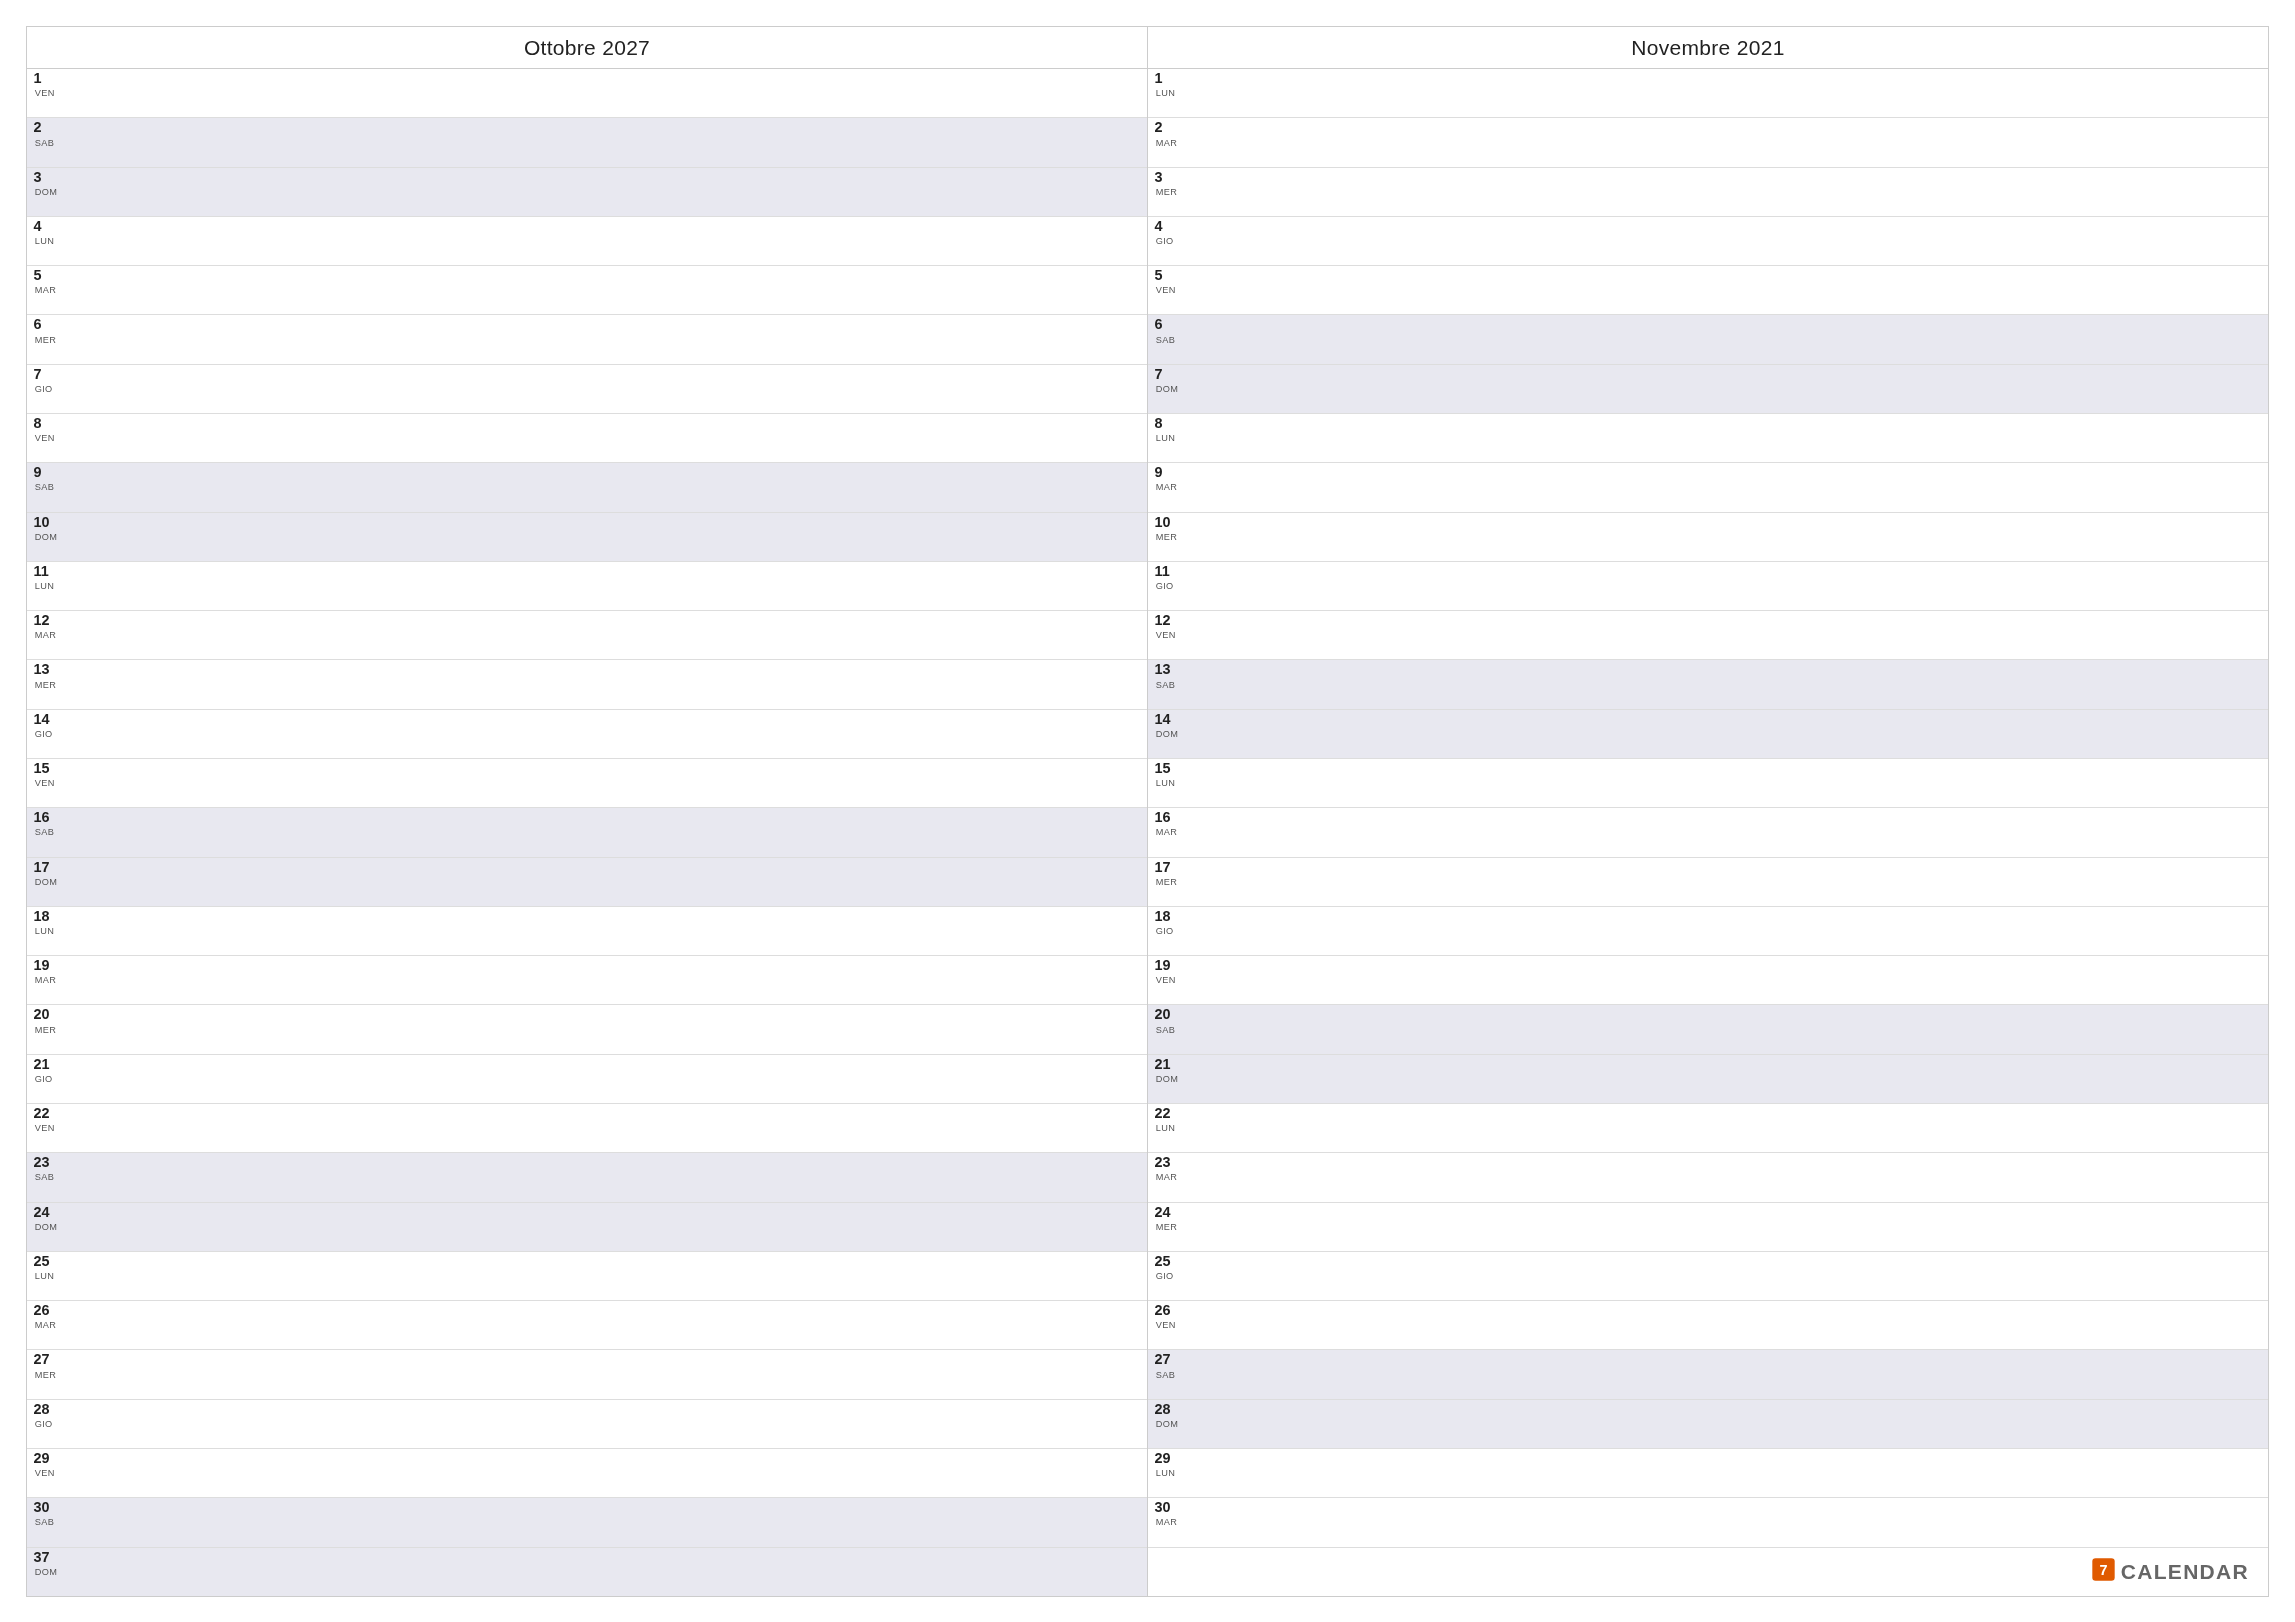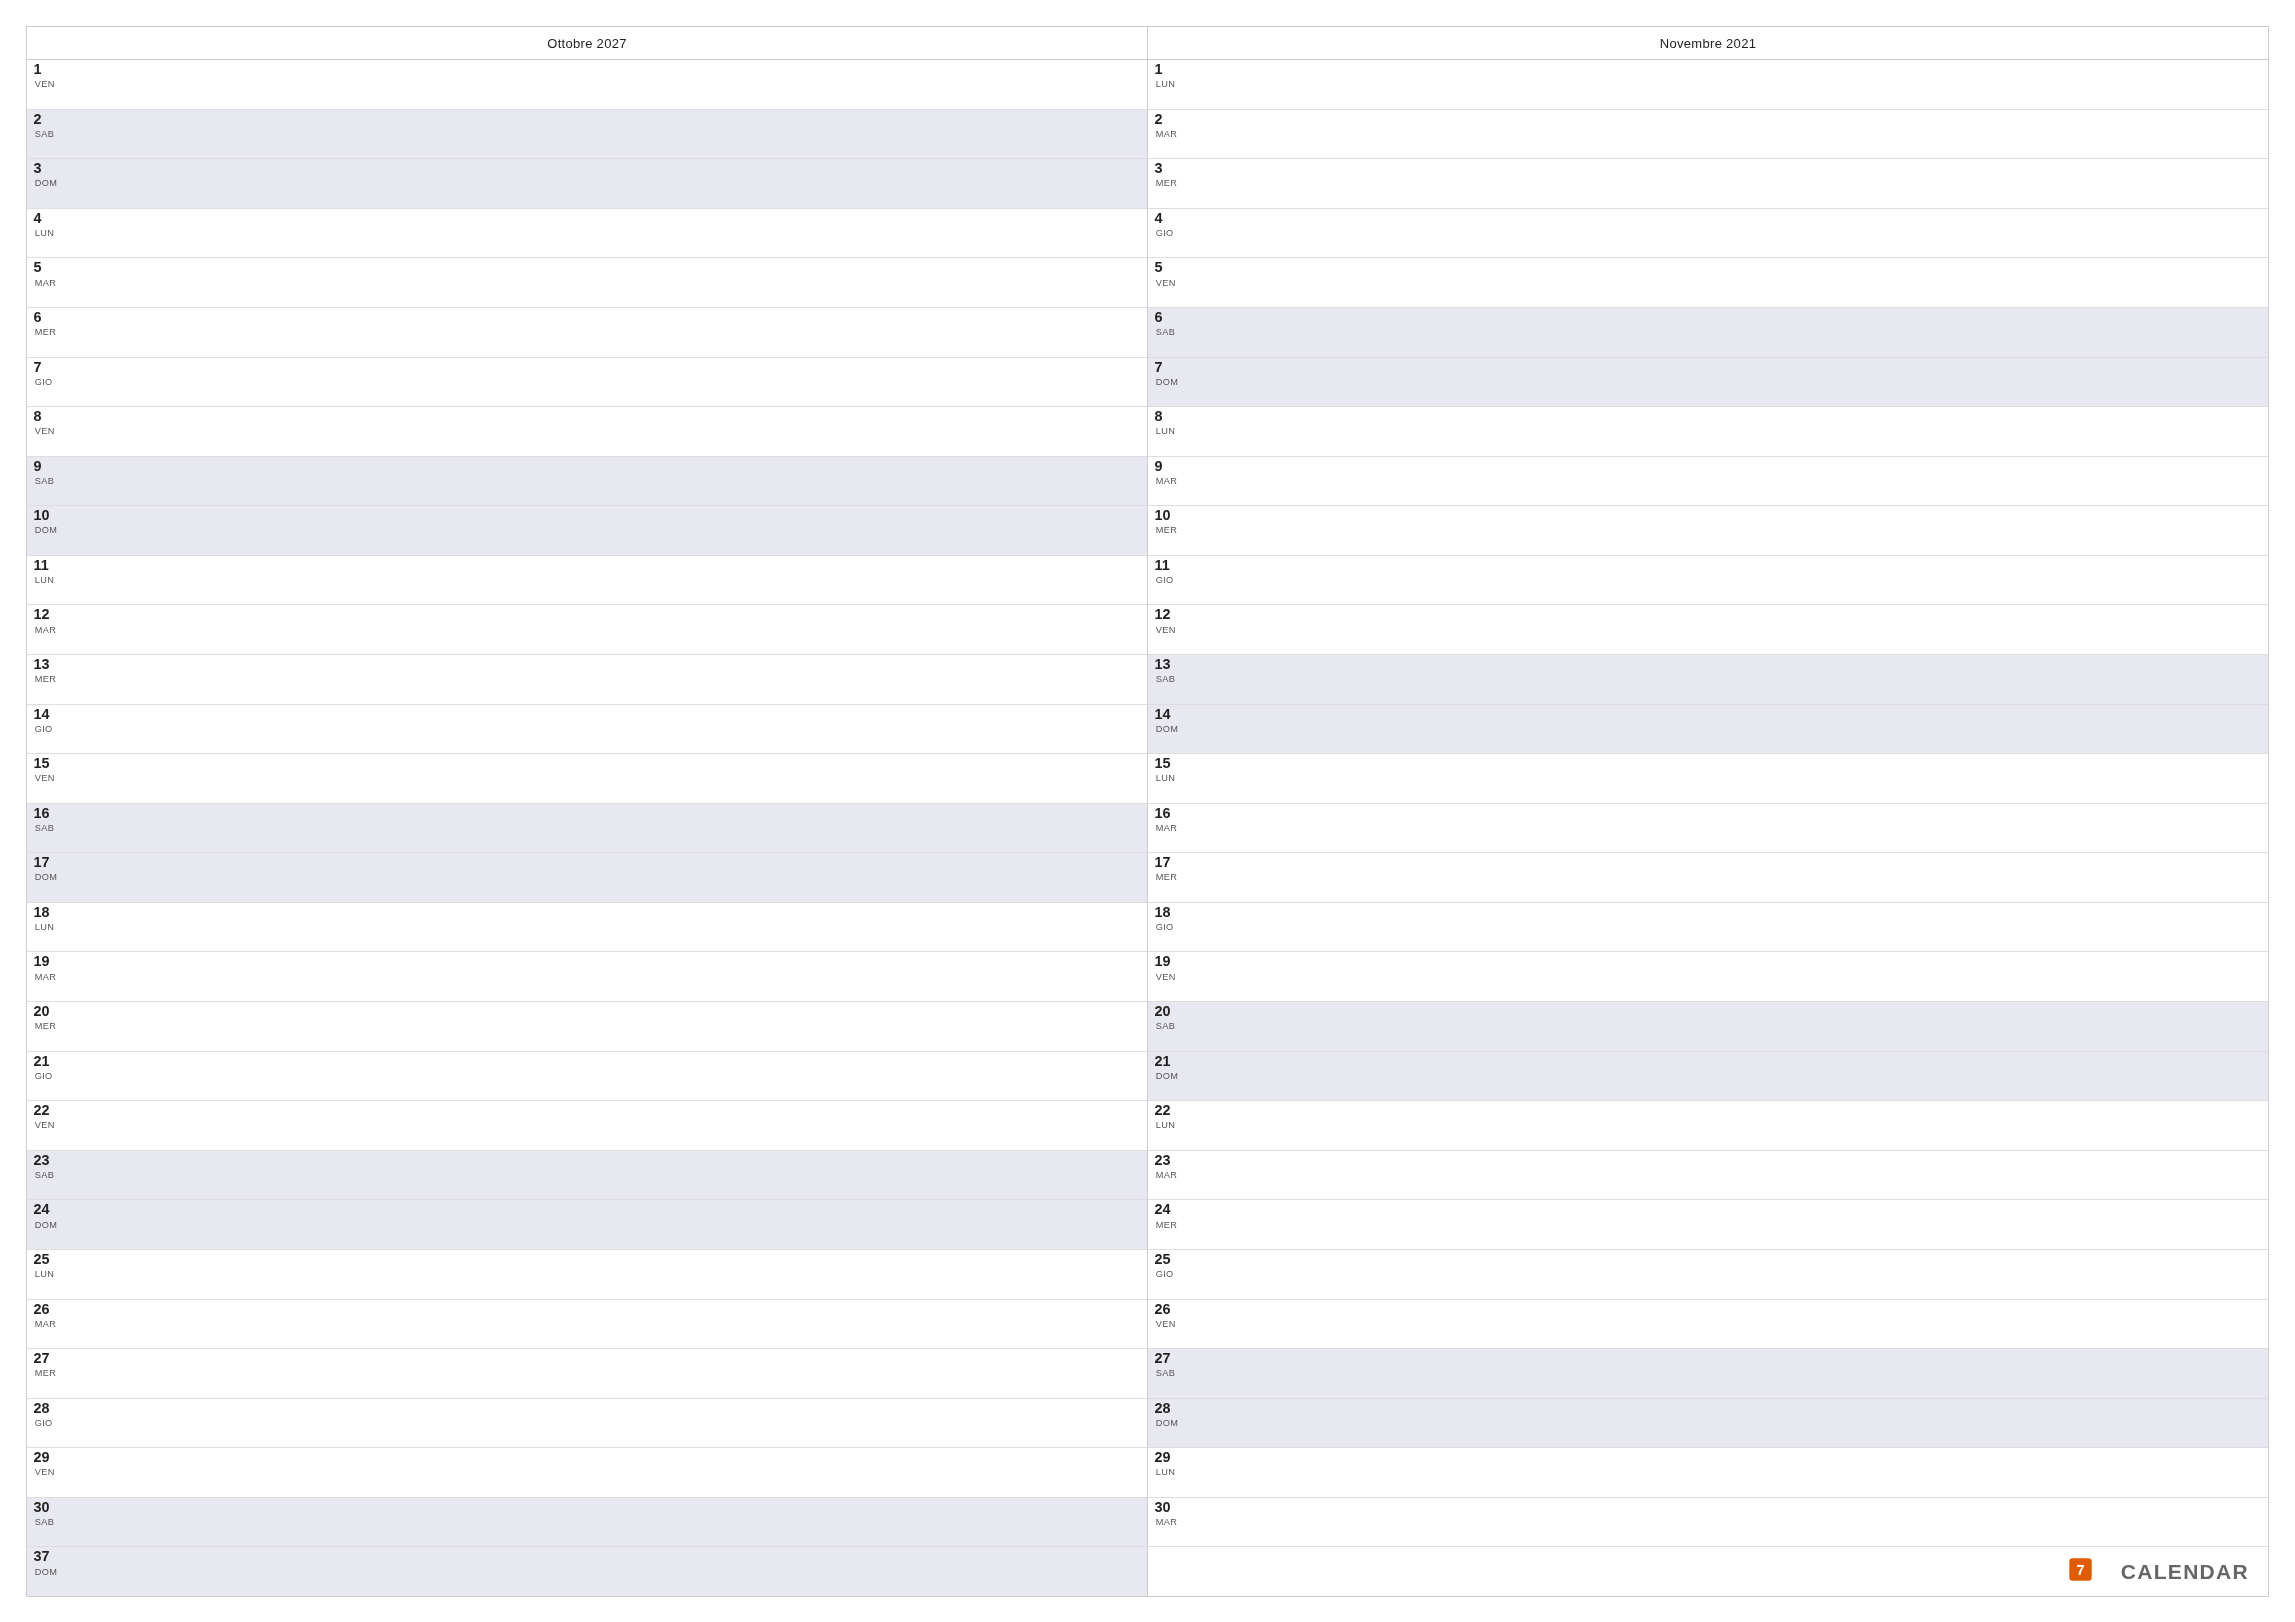--- a/index.html
+++ b/index.html
@@ -28,21 +28,21 @@
       display: flex;
       flex-direction: column;
       border: 0.7px solid #ccc;
     }
     .month-block + .month-block {
       border-left: none;
     }
     .month-header {
       background: #fff;
       text-align: center;
-      font-size: 13px;
+      font-size: 21px;
       font-weight: normal;
       padding: 9.2px 0 7.9px 0;
       border-bottom: 0.7px solid #ccc;
       color: #222;
       letter-spacing: 0.3px;
     }
     .days-list {
       flex: 1;
       display: flex;
       flex-direction: column;
@@ -485,15 +485,15 @@
         </div>
       </div>
     </div>
 </div>
 
 <div class="logo-area">
   <span class="logo-icon"><svg width="25" height="25" viewBox="0 0 38 38" xmlns="http://www.w3.org/2000/svg" style="font-size:36px">
     <rect x="2" y="2" width="34" height="34" rx="5" ry="5" fill="#e05a00"></rect>
     <text x="19" y="27" text-anchor="middle" font-size="22" font-weight="bold" fill="white" font-family="Arial">7</text>
   </svg></span>
-  <span class="logo-text" style="color: rgb(102, 102, 102); font-size: 21px; margin-left: 23px;">CALENDAR</span>
+  <span class="logo-text" style="color: rgb(102, 102, 102); font-size: 21px;">CALENDAR</span>
 </div>
 
 
 </body></html>

